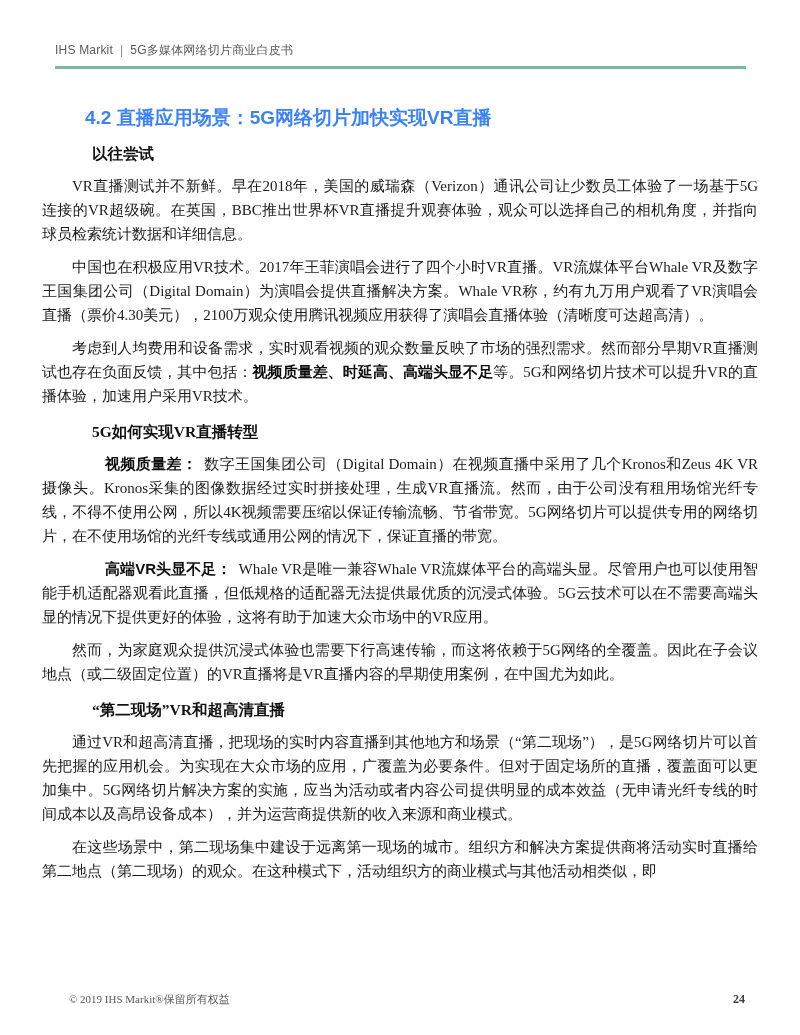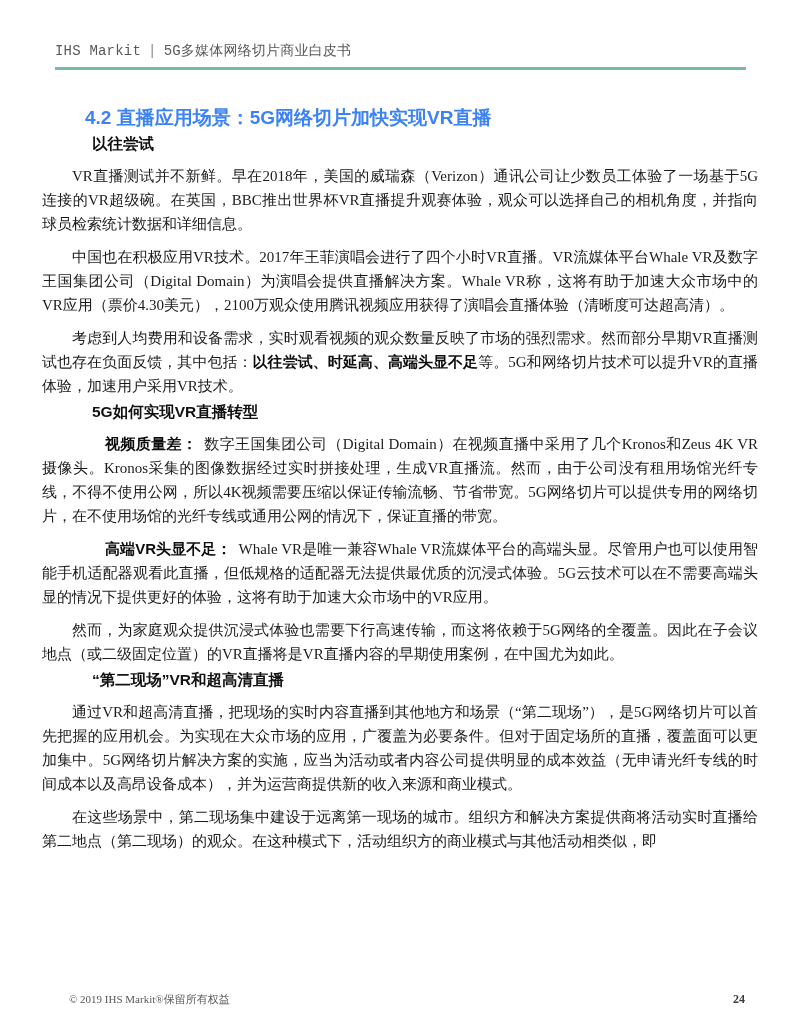--- a/index.html
+++ b/index.html
@@ -13,22 +13,22 @@
     color: #1b1b1b;
   }
   
   .header {
     position: absolute;
     left: 55px;
     right: 54px;
     top: 42px;
   }
   .header-line {
-    font-family: Liberation Mono, monospace;
-    font-size: 14px;
+    font-family: Liberation Sans, sans-serif;
+    font-size: 12px;
     color: #595959;
     letter-spacing: 0.2px;
     white-space: nowrap;
   }
   .header-sep { margin: 0 7px; color: #8a8a8a; }
   .header-rule {
     margin-top: 7px;
     height: 2.5px;
     background: #79bba1;
   }
@@ -43,26 +43,26 @@
   .section-title {
     font-family: "Liberation Sans", "DejaVu Sans", sans-serif;
     font-size: 19px;
     line-height: 24px;
     font-weight: 700;
     color: #3b82f6;
     margin: 10px 0 0 43px;
   }
   .section-title.second { margin-top: 9px; }
   .sub-title {
-    font-family: Liberation Sans, sans-serif;
+    font-family: Liberation Serif, serif;
     font-size: 15.5px;
     line-height: 22px;
     font-weight: 700;
     color: #111111;
-    margin: 3px 0 0 50px;
+    margin: 13px 0 0 50px;
   }
   .body-para {
     margin: 9px 0 0 0;
     line-height: 24px;
     text-align: justify;
     text-indent: 2em;
   }
   .bold-run, .lead-run {
     font-family: "Liberation Sans", "DejaVu Sans", sans-serif;
     font-weight: 700;
@@ -109,23 +109,23 @@
   </div>
 
   <div class="content">
 
     <div class="section-title">4.2 直播应用场景：5G网络切片加快实现VR直播</div>
 
     <div class="sub-title">以往尝试</div>
 
     <p class="body-para">VR直播测试并不新鲜。早在2018年，美国的威瑞森（Verizon）通讯公司让少数员工体验了一场基于5G 连接的VR超级碗。在英国，BBC推出世界杯VR直播提升观赛体验，观众可以选择自己的相机角度，并指向球员检索统计数据和详细信息。</p>
 
-    <p class="body-para">中国也在积极应用VR技术。2017年王菲演唱会进行了四个小时VR直播。VR流媒体平台Whale VR及数字王国集团公司（Digital Domain）为演唱会提供直播解决方案。Whale VR称，这将有助于加速大众市场中的VR应用（票价4.30美元），2100万观众使用腾讯视频应用获得了演唱会直播体验（清晰度可达超高清）。</p>
+    <p class="body-para">中国也在积极应用VR技术。2017年王菲演唱会进行了四个小时VR直播。VR流媒体平台Whale VR及数字王国集团公司（Digital Domain）为演唱会提供直播解决方案。Whale VR称，约有九万用户观看了VR演唱会直播（票价4.30美元），2100万观众使用腾讯视频应用获得了演唱会直播体验（清晰度可达超高清）。</p>
 
-    <p class="body-para"><span>考虑到人均费用和设备需求，实时观看视频的观众数量反映了市场的强烈需求。然而部分早期VR直播测试也存在负面反馈，其中包括：</span><span class="bold-run">以往尝试、时延高、高端头显不足</span><span>等。5G和网络切片技术可以提升VR的直播体验，加速用户采用VR技术。</span></p>
+    <p class="body-para"><span>考虑到人均费用和设备需求，实时观看视频的观众数量反映了市场的强烈需求。然而部分早期VR直播测试也存在负面反馈，其中包括：</span><span class="bold-run">视频质量差、时延高、高端头显不足</span><span>等。5G和网络切片技术可以提升VR的直播体验，加速用户采用VR技术。</span></p>
 
     <div class="sub-title">5G如何实现VR直播转型</div>
 
     <p class="body-para"><span class="lead-run">视频质量差：</span><span>数字王国集团公司（Digital Domain）在视频直播中采用了几个Kronos和Zeus 4K VR摄像头。Kronos采集的图像数据经过实时拼接处理，生成VR直播流。然而，由于公司没有租用场馆光纤专线，不得不使用公网，所以4K视频需要压缩以保证传输流畅、节省带宽。5G网络切片可以提供专用的网络切片，在不使用场馆的光纤专线或通用公网的情况下，保证直播的带宽。</span></p>
 
     <p class="body-para"><span class="lead-run">高端VR头显不足：</span><span>Whale VR是唯一兼容Whale VR流媒体平台的高端头显。尽管用户也可以使用智能手机适配器观看此直播，但低规格的适配器无法提供最优质的沉浸式体验。5G云技术可以在不需要高端头显的情况下提供更好的体验，这将有助于加速大众市场中的VR应用。</span></p>
 
     <p class="body-para">然而，为家庭观众提供沉浸式体验也需要下行高速传输，而这将依赖于5G网络的全覆盖。因此在子会议地点（或二级固定位置）的VR直播将是VR直播内容的早期使用案例，在中国尤为如此。</p>
 
 

